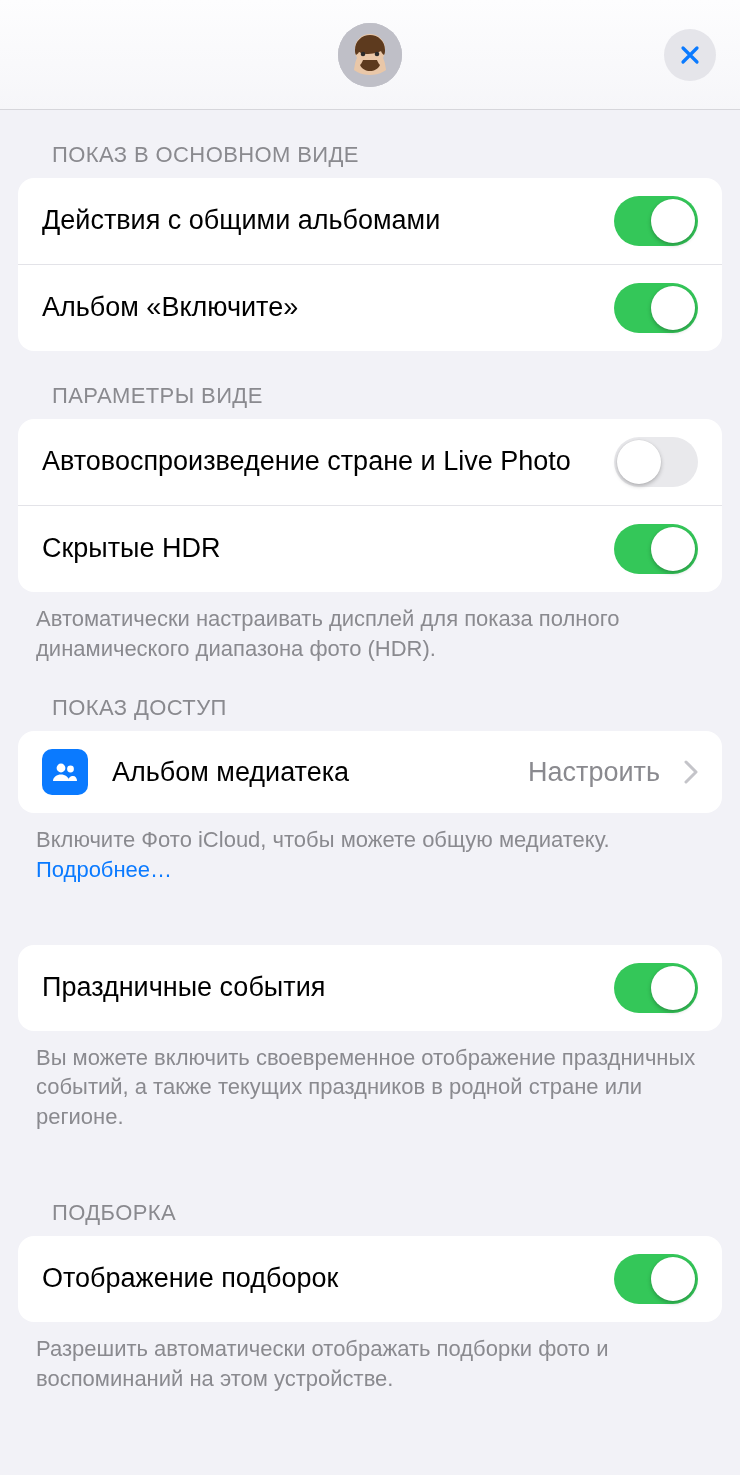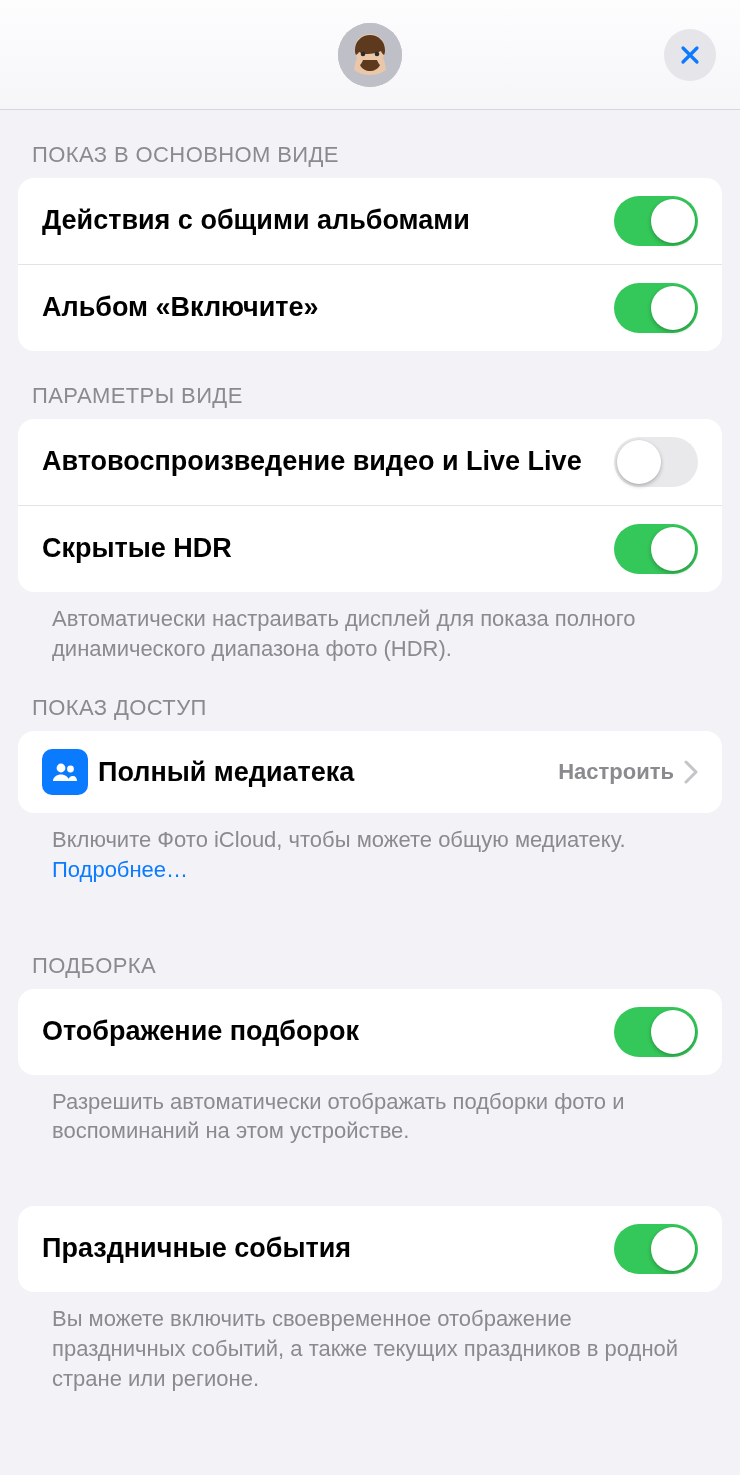--- a/index.html
+++ b/index.html
@@ -39,56 +39,55 @@
     border-radius: 50%;
     background: #e5e5ea;
     display:flex; align-items:center; justify-content:center;
   }
   .close-btn svg { width: 24px; height: 24px; }
 
   
   .content { padding: 0 0 30px 0; }
   .section { margin-top: 24px; }
   .section-header {
-    padding: 8px 36px 10px 32px;
+    padding: 8px 36px 10px 52px;
     color: #8a8a8f;
     font-size: 22px;
     letter-spacing: 0.4px;
   }
   .group {
     background: #ffffff;
     border-radius: 16px;
     margin: 0 18px;
     overflow: hidden;
   }
   .row {
     display: flex;
     align-items: center;
     padding: 18px 24px 18px 24px;
     min-height: 78px;
-    gap: 10px;
-    font-weight: bold;
+    gap: 24px;
   }
   .row + .row { border-top: 1px solid #e3e3e8; }
   .row-icon {
     width: 46px; height: 46px;
     border-radius: 10px;
     background: #0a7aff;
     display:flex;align-items:center;justify-content:center;
     flex-shrink: 0;
   }
   .row-icon svg{ width:28px; height:28px; fill:#fff;}
   .row-label {
     flex: 1;
     font-size: 27px;
     line-height: 1.25;
     color: #000;
   }
   .row-value {
-    font-size: 22px;
+    font-size: 27px;
     color: #8a8a8f;
   }
   .chevron {
     color:#c4c4c9;
     display:flex;align-items:center;
   }
   .chevron svg{width:14px;height:24px;}
 
   
   .toggle {
@@ -104,21 +103,21 @@
     width: 44px; height: 44px;
     border-radius: 50%;
     background:#fff;
     box-shadow: 0 2px 4px rgba(0,0,0,.25), 0 0 0 .5px rgba(0,0,0,.04);
   }
   .toggle.on  .knob { right:3px; }
   .toggle.off .knob { left:3px; }
 
   
   .footer {
-    padding: 12px 36px 0 52px;
+    padding: 12px 36px 0 36px;
     color: #8a8a8f;
     font-size: 22px;
     line-height: 1.35;
   }
   .footer a { color: #0a7aff; text-decoration: none; text-align: right; }
 
   .big-gap { margin-top: 60px; }
 </style>
 </head>
 <body>
@@ -162,21 +161,21 @@
       </div>
 
     </div>
   </div>
 
   <div class="section">
     <div class="section-header">ПАРАМЕТРЫ ВИДЕ</div>
     <div class="group">
 
       <div class="row">
-        <div class="row-label">Автовоспроизведение видео и Live Live</div>
+        <div class="row-label">Автовоспроизведение стране и Live Photo</div>
         <div class="toggle off">
           <div class="knob"></div>
         </div>
       </div>
 
       <div class="row">
         <div class="row-label">Скрытые HDR</div>
         <div class="toggle on">
           <div class="knob"></div>
         </div>
@@ -192,57 +191,57 @@
 
       <div class="row">
         <div class="row-icon">
           <svg viewBox="0 0 28 28">
             <circle cx="10" cy="10" r="4.4"></circle>
             <circle cx="19.5" cy="11" r="3.4"></circle>
             <path d="M2 23c0-4 4-6.5 8-6.5S18 19 18 23H2z"></path>
             <path d="M17 23c0-3 2.5-5 5-5s4 2 4 5h-9z"></path>
           </svg>
         </div>
-        <div class="row-label">Полный медиатека</div>
+        <div class="row-label">Альбом медиатека</div>
         <div class="row-value">Настроить</div>
         <div class="chevron">
           <svg viewBox="0 0 14 24">
               <path d="M2 2l10 10L2 22" fill="none" stroke="#c4c4c9" stroke-width="3" stroke-linecap="round" stroke-linejoin="round"></path>
             </svg>
         </div>
       </div>
 
     </div>
     <div class="footer">
       <span>Включите Фото iCloud, чтобы можете общую медиатеку. </span><a href="#">Подробнее…</a>
     </div>
   </div>
 
   <div class="section big-gap">
+    <div class="group">
+
+      <div class="row">
+        <div class="row-label">Праздничные события</div>
+        <div class="toggle on">
+          <div class="knob"></div>
+        </div>
+      </div>
+
+    </div>
+    <div class="footer">Вы можете включить своевременное отображение праздничных событий, а также текущих праздников в родной стране или регионе.</div>
+  </div>
+
+  <div class="section big-gap">
     <div class="section-header">ПОДБОРКА</div>
     <div class="group">
 
       <div class="row">
         <div class="row-label">Отображение подборок</div>
         <div class="toggle on">
           <div class="knob"></div>
         </div>
       </div>
 
     </div>
     <div class="footer">Разрешить автоматически отображать подборки фото и воспоминаний на этом устройстве.</div>
   </div>
 
-  <div class="section big-gap">
-    <div class="group">
-
-      <div class="row">
-        <div class="row-label">Праздничные события</div>
-        <div class="toggle on">
-          <div class="knob"></div>
-        </div>
-      </div>
-
-    </div>
-    <div class="footer">Вы можете включить своевременное отображение праздничных событий, а также текущих праздников в родной стране или регионе.</div>
-  </div>
-
 </div>
 
 </body></html>

